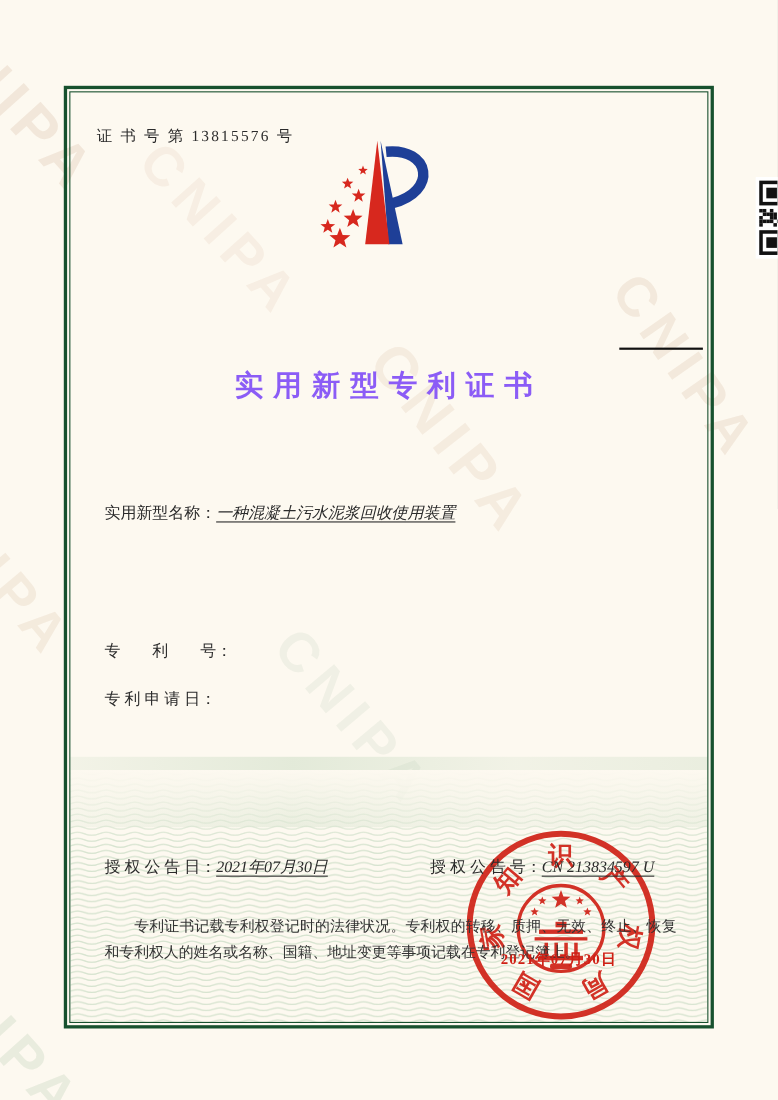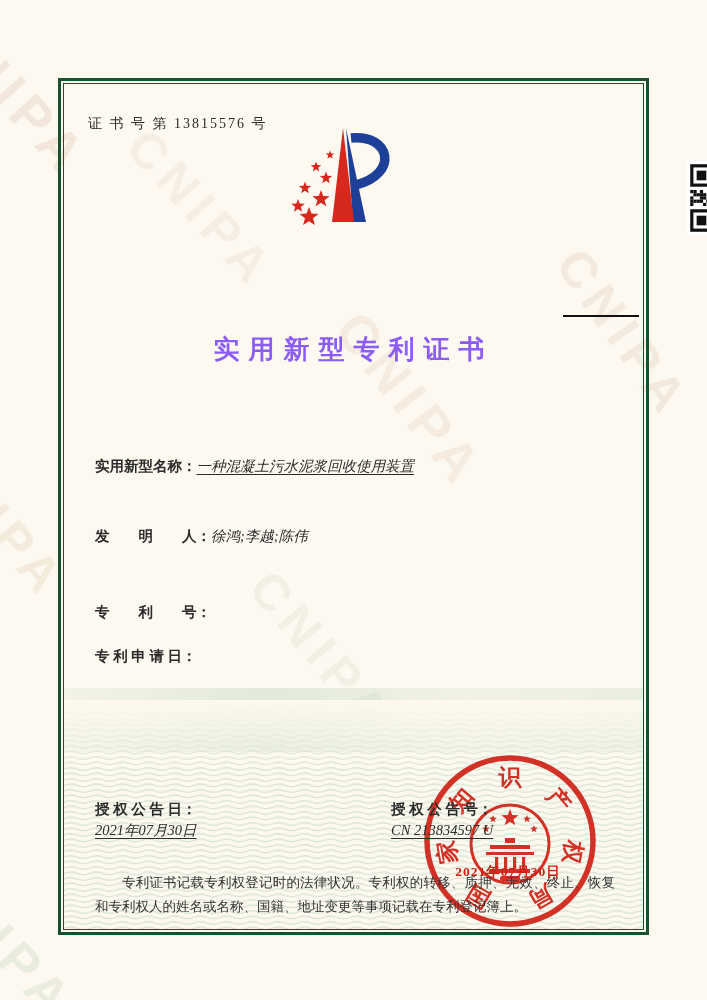--- a/index.html
+++ b/index.html
@@ -25,24 +25,24 @@
     background:linear-gradient(#fdf9f0,rgba(253,249,240,0));}
   
   .cert-no{position:absolute;left:88px;top:115px;font-size:14px;letter-spacing:2px;}
   .logo{position:absolute;left:293px;top:108px;width:120px;height:100px;}
   .qr{position:absolute;left:563px;top:117px;width:74px;height:74px;background:#fff;}
   .qr-underline{position:absolute;left:563px;top:193px;width:76px;height:2px;background:#111;}
   .title{position:absolute;left:0;top:208px;width:100%;text-align:center;
     font-size:26px;font-weight:bold;letter-spacing:9px;color:#8b5cf6;}
   
   .row{position:absolute;left:95px;width:520px;display:flex;font-size:14.5px;line-height:21px;}
-  .row .label{white-space:nowrap;flex:0 0 auto;font-weight:bold;}
+  .row .label{white-space:nowrap;flex:0 0 auto;}
   .row .value{flex:1 1 auto;font-style:italic;}
   .u{text-decoration:underline;text-underline-offset:3px;text-decoration-thickness:1px;}
-  .pair{display:flex;flex-direction:column;}
+  .pair{display:flex;}
   
   .body-text{position:absolute;left:95px;top:586px;width:520px;font-size:13.5px;
     line-height:1.8;color:#333;text-align:justify;}
   .body-text p{margin:0 0 2px 0;text-indent:2em;}
   
   .seal{position:absolute;left:421px;top:752px;width:178px;height:178px;opacity:.93;}
   .seal-date{position:absolute;left:438px;top:863px;width:140px;text-align:center;
     font-size:13.5px;font-weight:bold;color:#cf2015;letter-spacing:1px;z-index:6;}
   .z{position:relative;z-index:3;}
 </style>
@@ -226,24 +226,20 @@
   <div class="qr-underline z"></div>
 
   
   <div class="title z">实用新型专利证书</div>
 
   
   <div class="row z" style="top:297px">
     <span class="label">实用新型名称：</span>
     <span class="value u">一种混凝土污水泥浆回收使用装置</span>
   </div>
-  <div class="row z" style="top:346px">
-    <span class="label">发　　明　　人：</span>
-    <span class="value">徐鸿;李越;陈伟</span>
-  </div>
   <div class="row z" style="top:401px">
     <span class="label">专　　利　　号：</span>
   </div>
   <div class="row z" style="top:424px">
     <span class="label">专 利 申 请 日：</span>
   </div>
   <div class="row z" style="top:556px">
     <span class="pair" style="width:296px">
       <span class="label">授 权 公 告 日：</span>
       <span class="value u">2021年07月30日</span>

